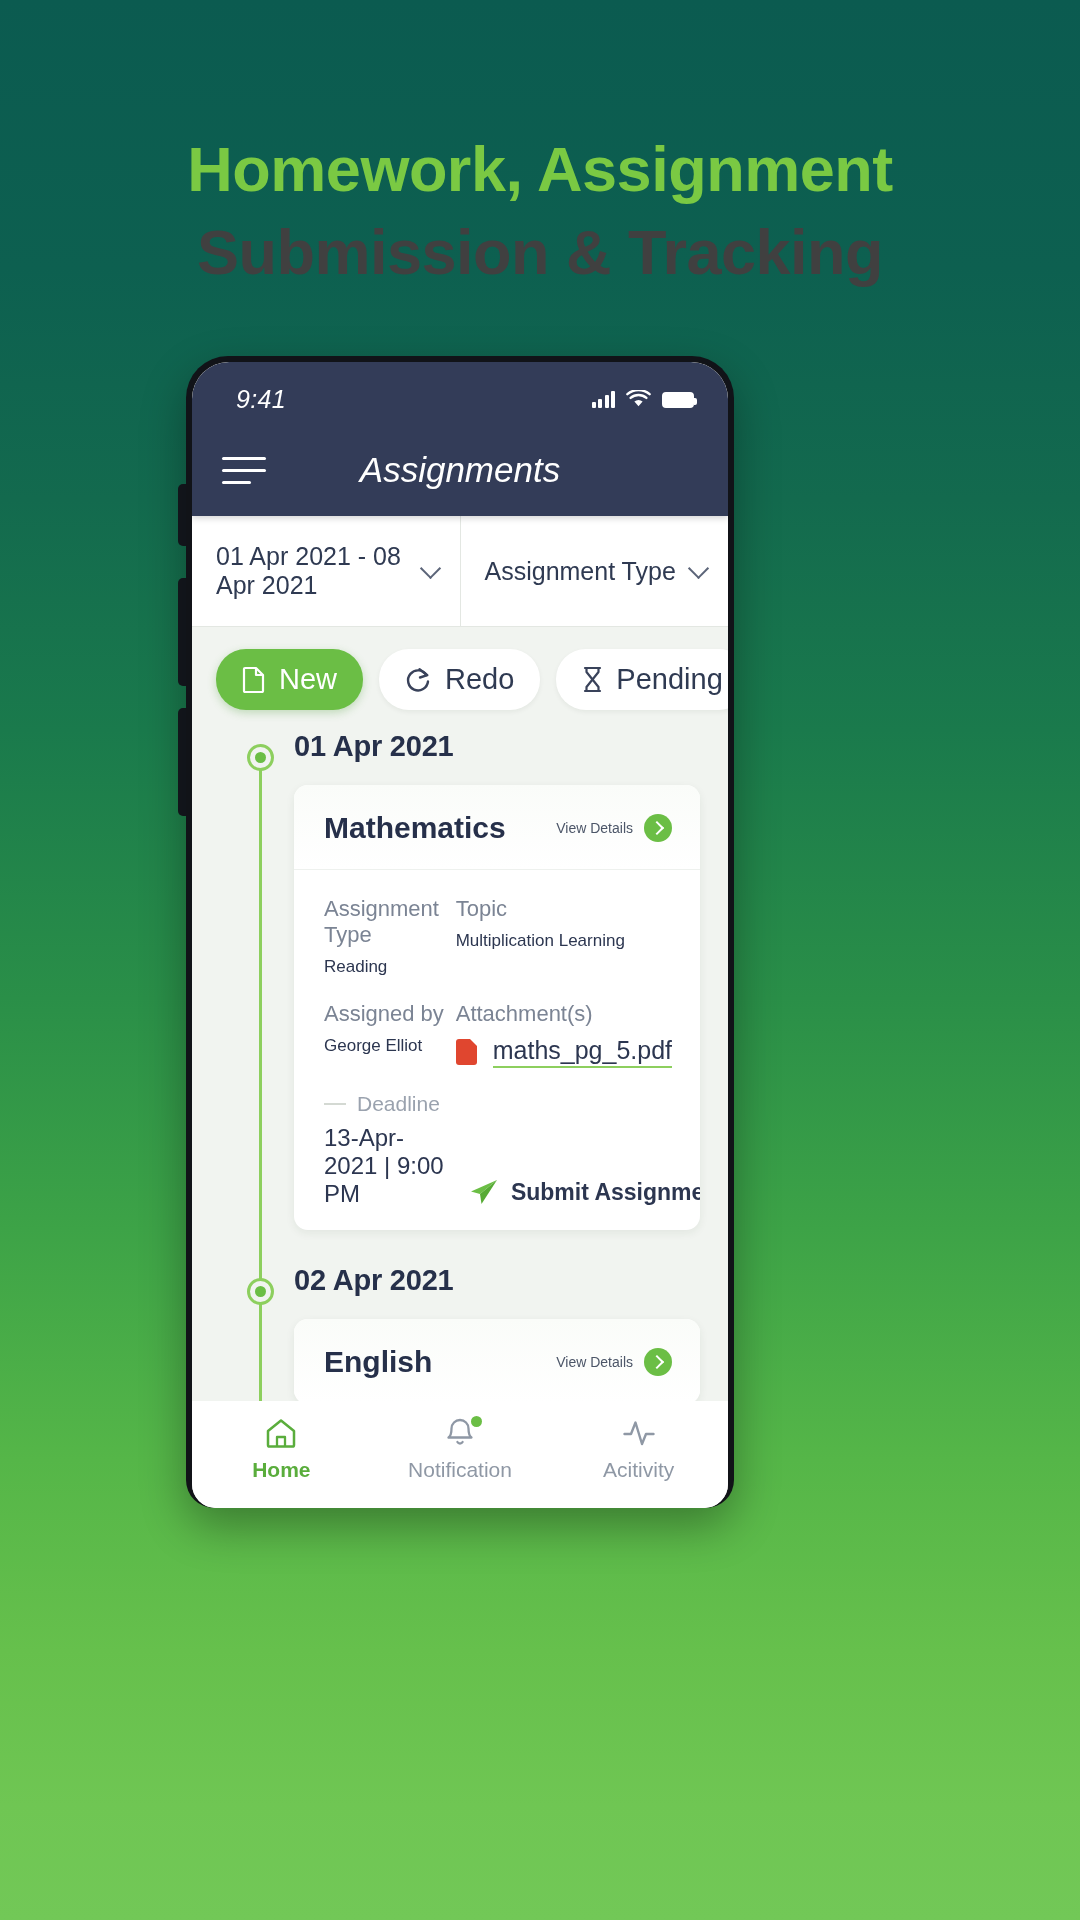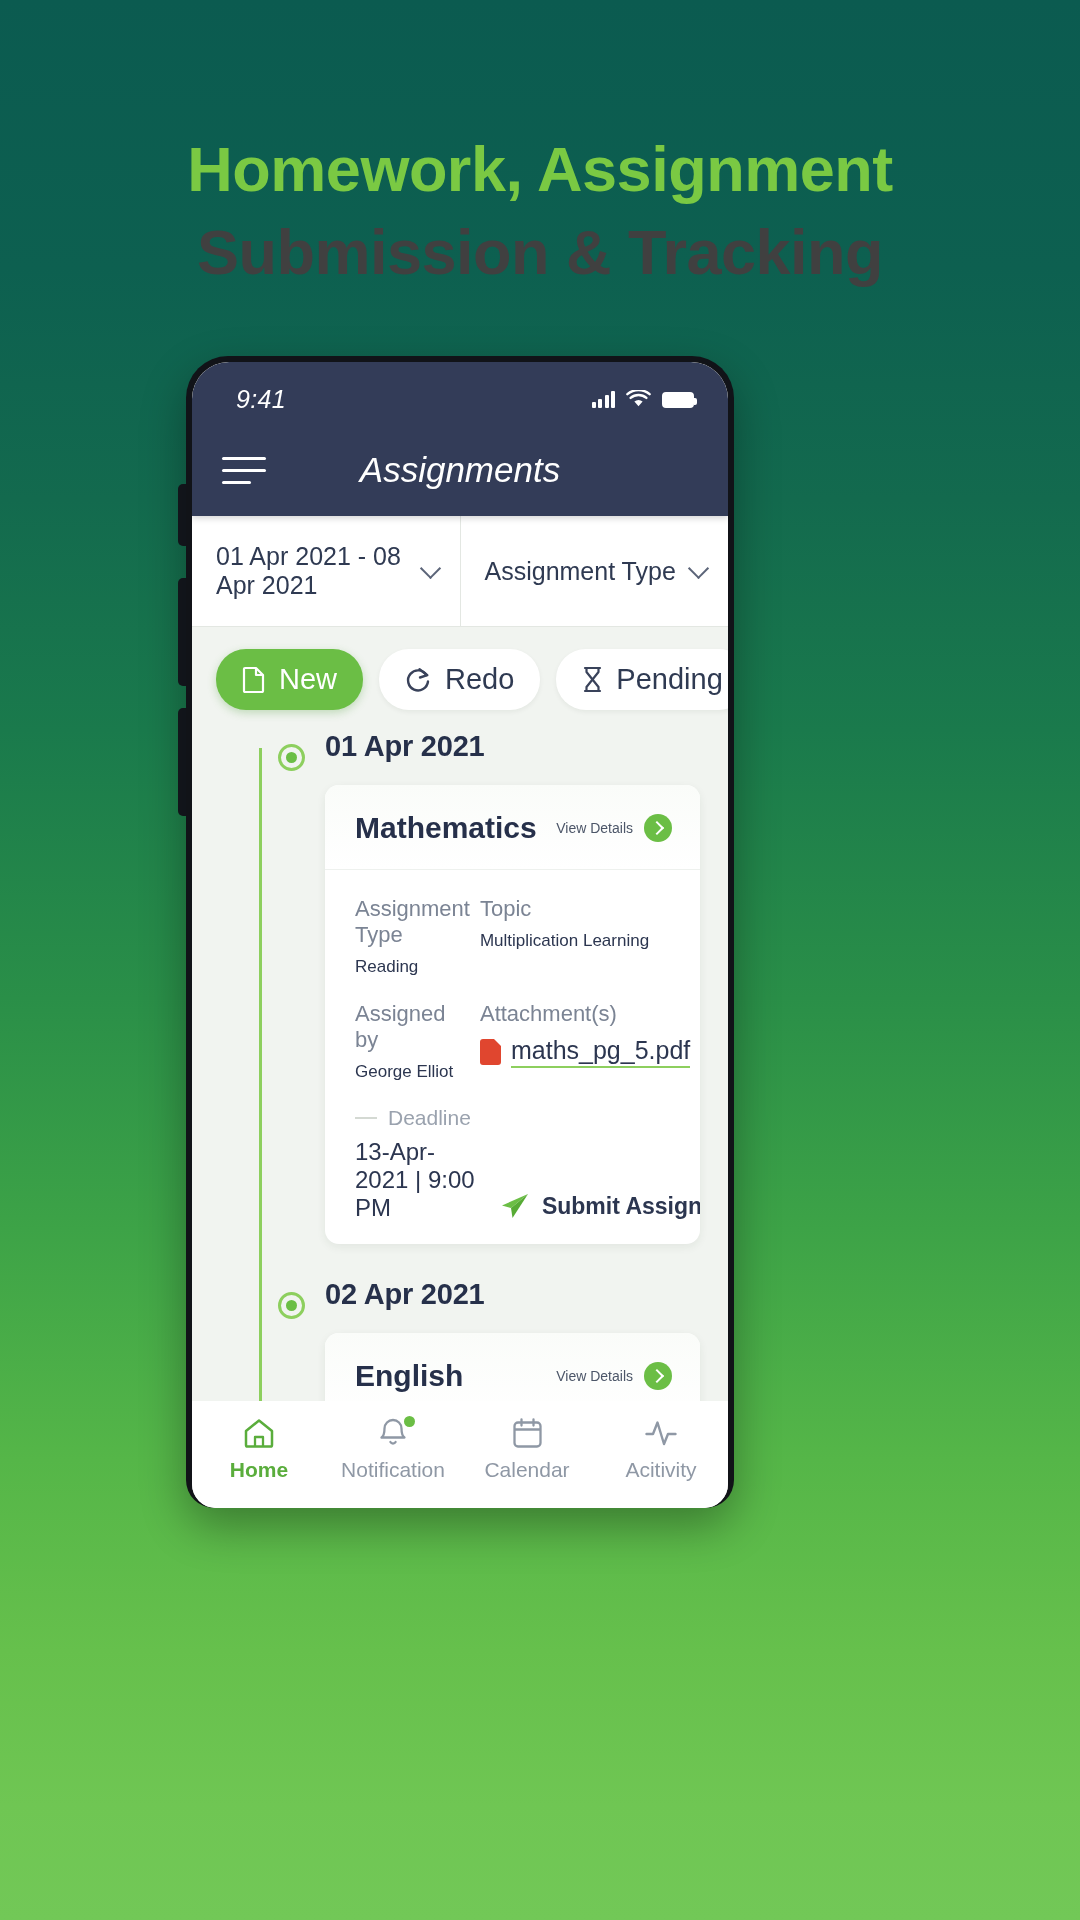--- a/index.html
+++ b/index.html
@@ -138,21 +138,21 @@
 
   
   .content {
     flex: 1 1 auto; position: relative; overflow: hidden;
     background: #f1f4f0; padding-left: 0;
   }
   .timeline-line {
     position: absolute; left: 67px; top: 18px; bottom: 0;
     width: 3px; background: #8dcf5e;
   }
-  .groups { position: relative; padding: 0 0 20px 6px; margin-left: 25px; }
+  .groups { position: relative; padding: 0 0 20px 0; }
   .group { position: relative; padding-left: 102px; padding-right: 28px; }
   .dot {
     position: absolute; left: 55px; top: 14px;
     width: 27px; height: 27px; border-radius: 50%;
     background: #f1f4f0; border: 3px solid #8dcf5e;
     display: flex; align-items: center; justify-content: center;
   }
   .dot::after {
     content: ""; width: 11px; height: 11px; border-radius: 50%;
     background: #6bbe45;
@@ -185,21 +185,21 @@
     content: ""; width: 8px; height: 8px; margin-left: -2px;
     border-right: 2.6px solid #fff; border-top: 2.6px solid #fff;
     transform: rotate(45deg);
   }
   .card-grid {
     display: grid; grid-template-columns: 1fr 1.12fr;
     padding: 26px 28px 20px 30px; row-gap: 24px; column-gap: 10px;
   }
   .f-label { font-size: 22px; color: #7b8494; margin-bottom: 9px; }
   .f-value { font-size: 17px; color: #2c3650; }
-  .attach { display: flex; align-items: center; gap: 10px; cursor: pointer; }
+  .attach { display: flex; align-items: center; gap: 16px; cursor: pointer; }
   .attach-name {
     font-size: 25px; color: #2c3650;
     border-bottom: 2px solid #8dcf5e; padding-bottom: 1px;
   }
   .pdf-ico {
     width: 21px; height: 26px; background: #e0462f; border-radius: 3px;
     position: relative; flex: 0 0 auto;
   }
   .pdf-ico::after {
     content: ""; position: absolute; right: 0; top: 0;
@@ -407,28 +407,20 @@
         </div>
         <div class="nav-item">
           <svg width="30" height="32" viewBox="0 0 30 32">
             <path d="M15 3 a8.5 8.5 0 0 0-8.5 8.5 c0 7-3 9-3 9 h23 s-3-2-3-9 A8.5 8.5 0 0 0 15 3 Z" fill="none" stroke="#8f98a5" stroke-width="2.3" stroke-linejoin="round"></path>
             <path d="M12.4 25 a3 3 0 0 0 5.2 0" fill="none" stroke="#8f98a5" stroke-width="2.3" stroke-linecap="round"></path>
           </svg>
           <span class="badge-dot"></span>
           <span class="nav-label">Notification</span>
         </div>
         <div class="nav-item">
-          <svg width="31" height="32" viewBox="0 0 31 32">
-            <rect x="2.5" y="5.5" width="26" height="24" rx="3.5" fill="none" stroke="#8f98a5" stroke-width="2.3"></rect>
-            <path d="M2.5 12.5 h26" stroke="#8f98a5" stroke-width="2.3"></path>
-            <path d="M9.5 2.5 v6 M21.5 2.5 v6" stroke="#8f98a5" stroke-width="2.3" stroke-linecap="round"></path>
-          </svg>
-          <span class="nav-label">Calendar</span>
-        </div>
-        <div class="nav-item">
           <svg width="34" height="32" viewBox="0 0 34 32">
             <path d="M2.5 17 h6.5 L13.5 5.5 L20 27 L24 17 h7.5" fill="none" stroke="#8f98a5" stroke-width="2.4" stroke-linecap="round" stroke-linejoin="round"></path>
           </svg>
           <span class="nav-label">Acitivity</span>
         </div>
       </div>
 
     </div>
   </div>
 </div>

